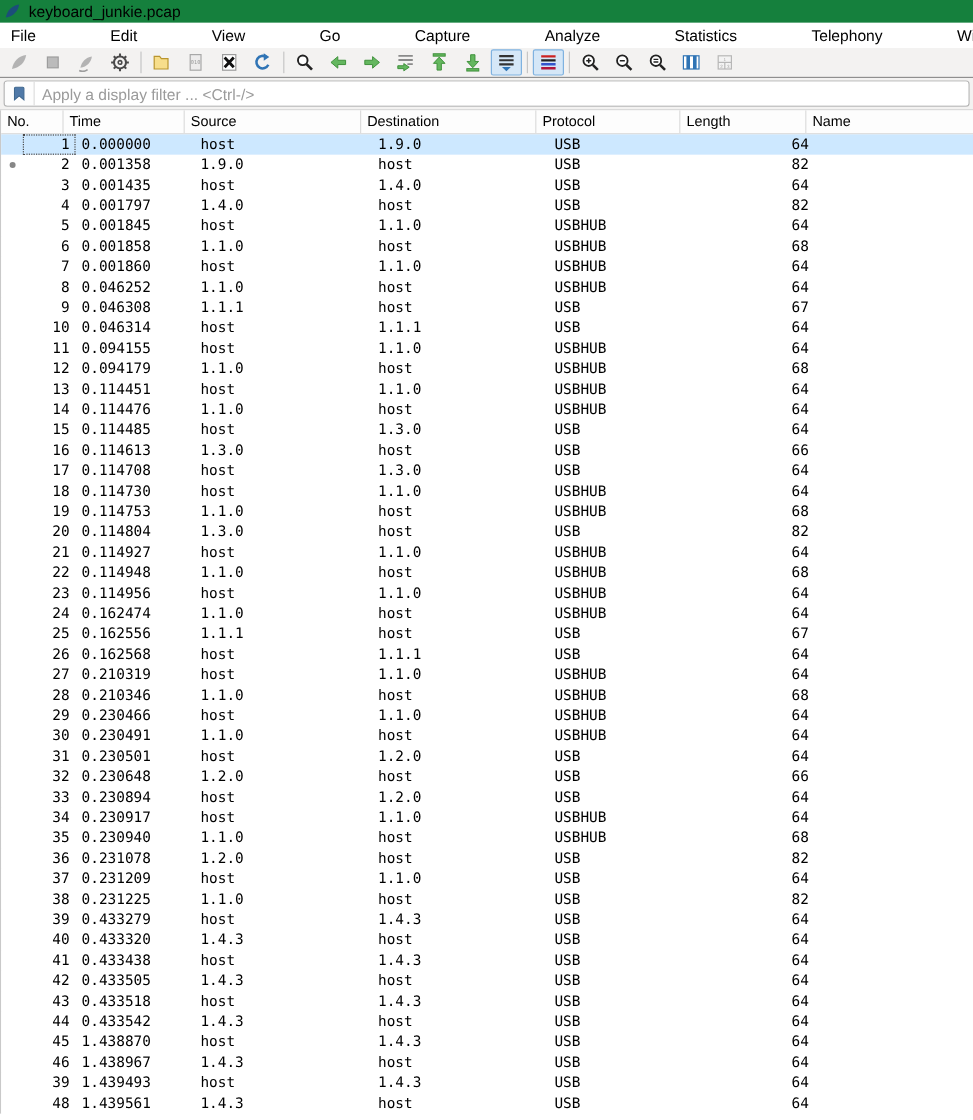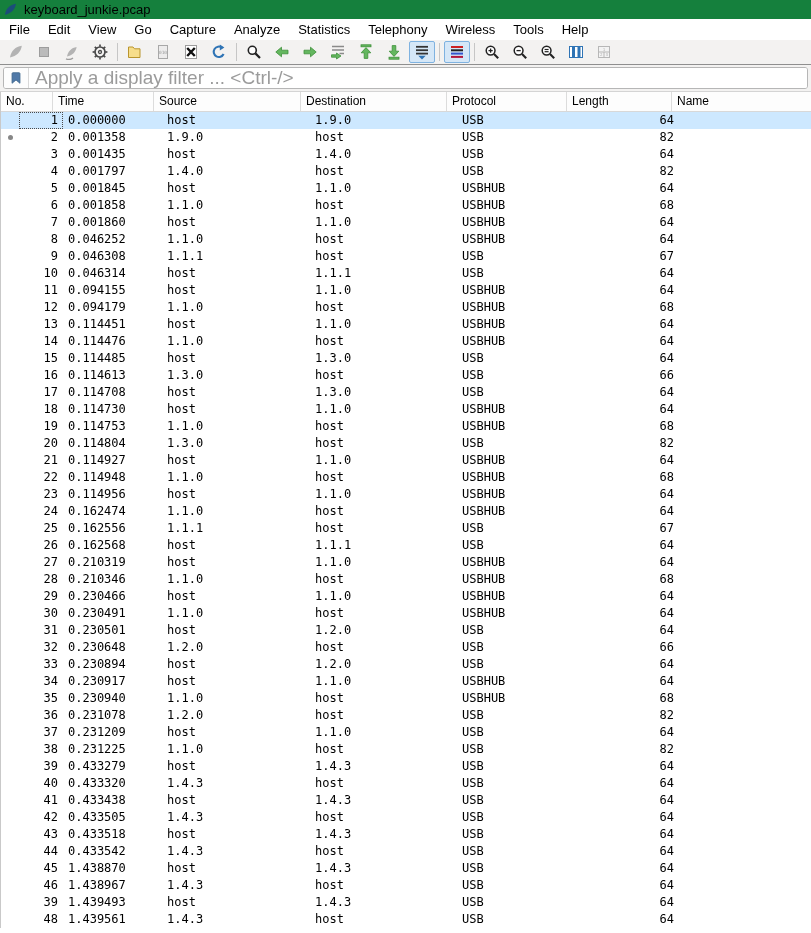--- a/index.html
+++ b/index.html
@@ -6,42 +6,42 @@
   html,body { background:#fff; }
   .app { width:811px; height:933px; overflow:hidden; background:#fff;
          font-family:"Liberation Sans", sans-serif; color:#000; position:relative; }
 
   
   .titlebar { height:19px; display:flex; align-items:center; padding-left:3px; background:#15803d; }
   .titlebar .fin { width:15px; height:15px; margin-right:6px; }
   .titlebar .ttext { font-size:13px; }
 
   
-  .menubar { height:21px; display:flex; align-items:center; background:#fff; padding-left:0; }
+  .menubar { height:21px; display:flex; align-items:center; background:#fff; padding-left:0;gap:44px; }
   .mi { font-size:13px; padding:0 9px; line-height:21px; cursor:default; }
 
   
   .toolbar { height:24px; display:flex; align-items:center; background:#f3f2f1; padding:0 2px; }
   .tbtn { width:26px; height:22px; display:flex; align-items:center; justify-content:center;
           border:1px solid transparent; border-radius:2px; margin:0 1px; background:transparent; }
   .tbtn svg { width:16px; height:16px; display:block; }
   .tbtn.toggled { background:#d5e7f7; border-color:#7fb2e0; }
   .tbtn.disabled svg { opacity:.85; }
   .tsep { width:1px; height:18px; background:#c6c6c6; margin:0 3px; }
   .tbdark { height:1px; background:#8f8f8f; }
 
   
   .filterbar { height:27px; background:#f3f2f1; display:flex; align-items:center; padding:2px 3px;
                border-bottom:1px solid #d4d4d4; }
   .filterbox { flex:1; height:22px; display:flex; align-items:stretch; background:#fff;
                border:1px solid #b6b6b6; border-radius:3px; overflow:hidden; }
   .fbookmark { width:25px; display:flex; align-items:center; justify-content:center;
                border-right:1px solid #d9d9d9; background:#fdfdfd; }
   .fbookmark svg { width:14px; height:14px; }
-  .filterbox input { flex:1; border:none; outline:none; font-size:19px; padding:0 6px;
+  .filterbox input { flex:1; border:none; outline:none; font-size:13px; padding:0 6px;
                      font-family:"Liberation Sans", sans-serif; color:#000; }
   .filterbox input::placeholder { color:#9b9b9b; }
 
   
   .plist { border-left:1px solid #c9c9c9; }
   .phead { height:20px; display:flex; background:#fdfdfd; border-bottom:1px solid #d8d8d8;
            font-size:12px; }
   .hc { border-right:1px solid #dcdcdc; padding-left:5px; line-height:19px; white-space:nowrap;
         overflow:hidden; }
   .h0{width:52px}.h1{width:101px}.h2{width:147px}.h3{width:146px}.h4{width:120px}.h5{width:105px}

